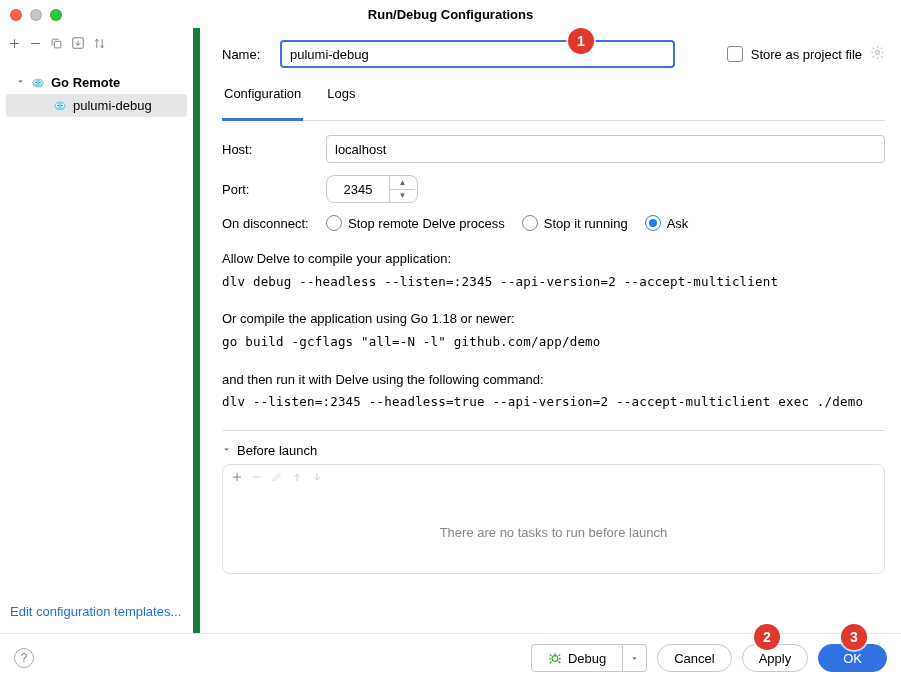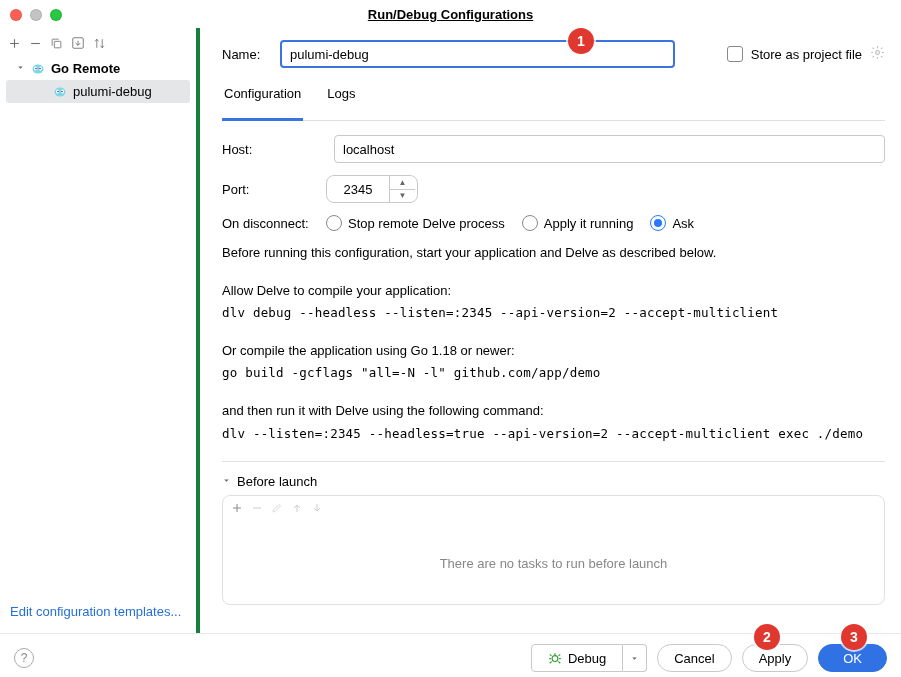--- a/index.html
+++ b/index.html
@@ -20,32 +20,32 @@
     .tl { width: 12px; height: 12px; border-radius: 50%; }
     .tl-close { background: #ff5f57; border: 0.5px solid rgba(0,0,0,0.1);}
     .tl-min { background: #c4c4c4; border: 0.5px solid rgba(0,0,0,0.1);}
     .tl-max { background: #28c840; border: 0.5px solid rgba(0,0,0,0.1);}
     .title-bar {
       text-align: center;
       font-weight: 700;
       font-size: 13px;
       margin-top: -18px;
       padding-bottom: 6px;
-      text-decoration: underline;
     }
     .content {
       display: flex;
       height: 605px;
     }
     .left-pane {
       width: 200px;
-      border-right: 4px solid #15803d;
+      border-right: 7px solid #15803d;
       padding: 6px 0;
       display: flex;
       flex-direction: column;
+      gap: 14px;
     }
     .toolbar {
       display: flex;
       gap: 8px;
       padding: 2px 8px 8px;
       align-items: center;
     }
     .toolbar .ticon { color:#6e6e6e; display: flex; align-items:center; justify-content:center; }
     .tree {
       flex: 1;
@@ -90,21 +90,21 @@
     .gear-small { color:#aaa; }
     .tabs { display:flex; gap: 22px; border-bottom: 1px solid #e0e0e0; margin-top: 10px;}
     .tab { padding: 6px 2px 17px; cursor:pointer; }
     .tab.active { border-bottom: 3px solid #3b74e0; margin-bottom:-1px;}
     .form { padding-top: 14px; }
     .frow { display:flex; align-items:center; margin-bottom: 12px; }
     .flabel { width: 104px; }
     .host-input {
       flex: 1; height: 28px;
       border: 1px solid #c9c9c9; border-radius:4px;
-      padding: 0 8px; font-size:13px;margin-left:8px;
+      padding: 0 8px; font-size:13px;
     }
     .port-wrap {
       display:flex; align-items:center;
       border: 1px solid #c9c9c9; border-radius:8px;
       height: 28px; width: 92px;
     }
     .port-input {
       width: 62px; height:26px; border:none; text-align:center;
       font-size:13px; outline:none; background:transparent;
     }
@@ -287,30 +287,29 @@
       </div>
       <div class="frow">
         <span class="flabel" style="width:104px">On disconnect:</span>
         <div class="radio-row">
           <span class="radio-opt">
               <span class="radio"></span>
               <span>Stop remote Delve process</span>
             </span>
           <span class="radio-opt">
               <span class="radio"></span>
-              <span>Apply it running</span>
+              <span>Stop it running</span>
             </span>
           <span class="radio-opt">
               <span class="radio checked"></span>
               <span>Ask</span>
             </span>
         </div>
       </div>
       <div class="instructions">
-        <p class="tight">Before running this configuration, start your application and Delve as described below.</p>
         <p>Allow Delve to compile your application:</p>
         <div class="code">dlv debug --headless --listen=:2345 --api-version=2 --accept-multiclient</div>
         <p>Or compile the application using Go 1.18 or newer:</p>
         <div class="code">go build -gcflags "all=-N -l" github.com/app/demo</div>
         <p>and then run it with Delve using the following command:</p>
         <div class="code">dlv --listen=:2345 --headless=true --api-version=2 --accept-multiclient exec ./demo</div>
       </div>
       <div class="divider"></div>
       <div class="before-launch-hdr">
         <span class="chev">

